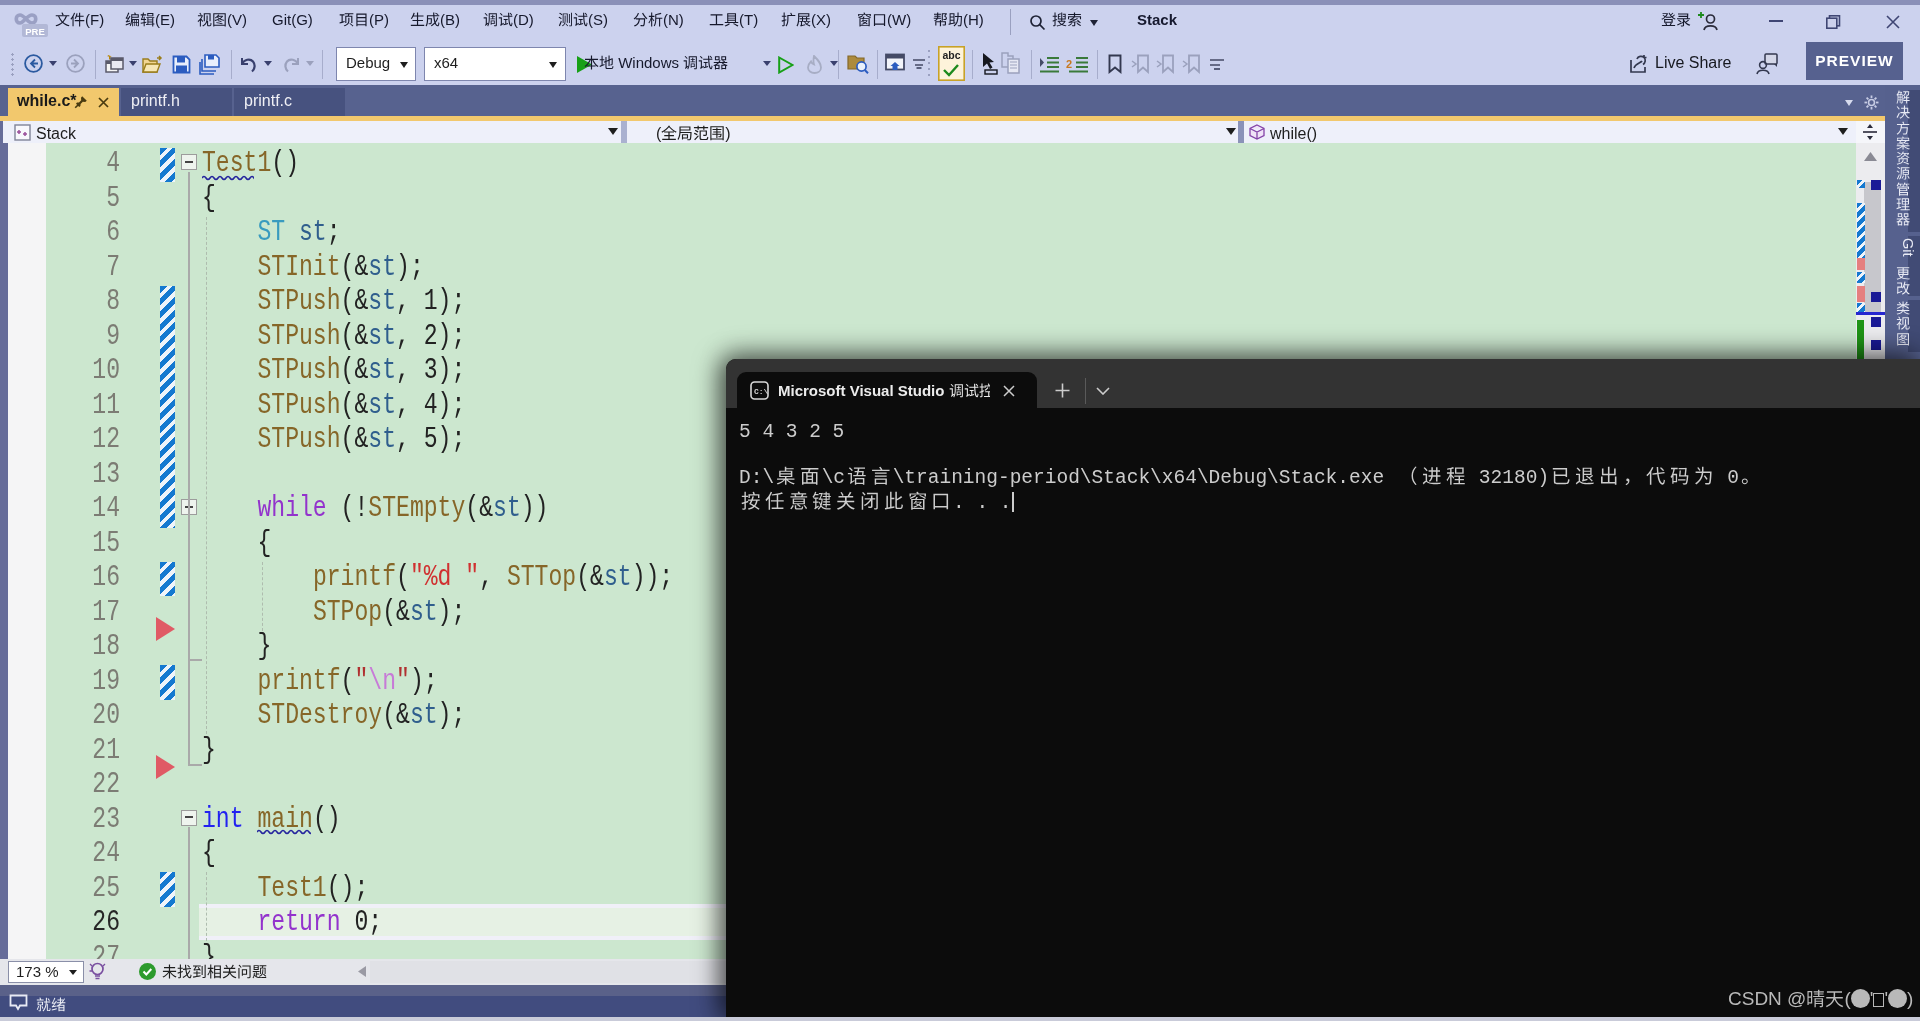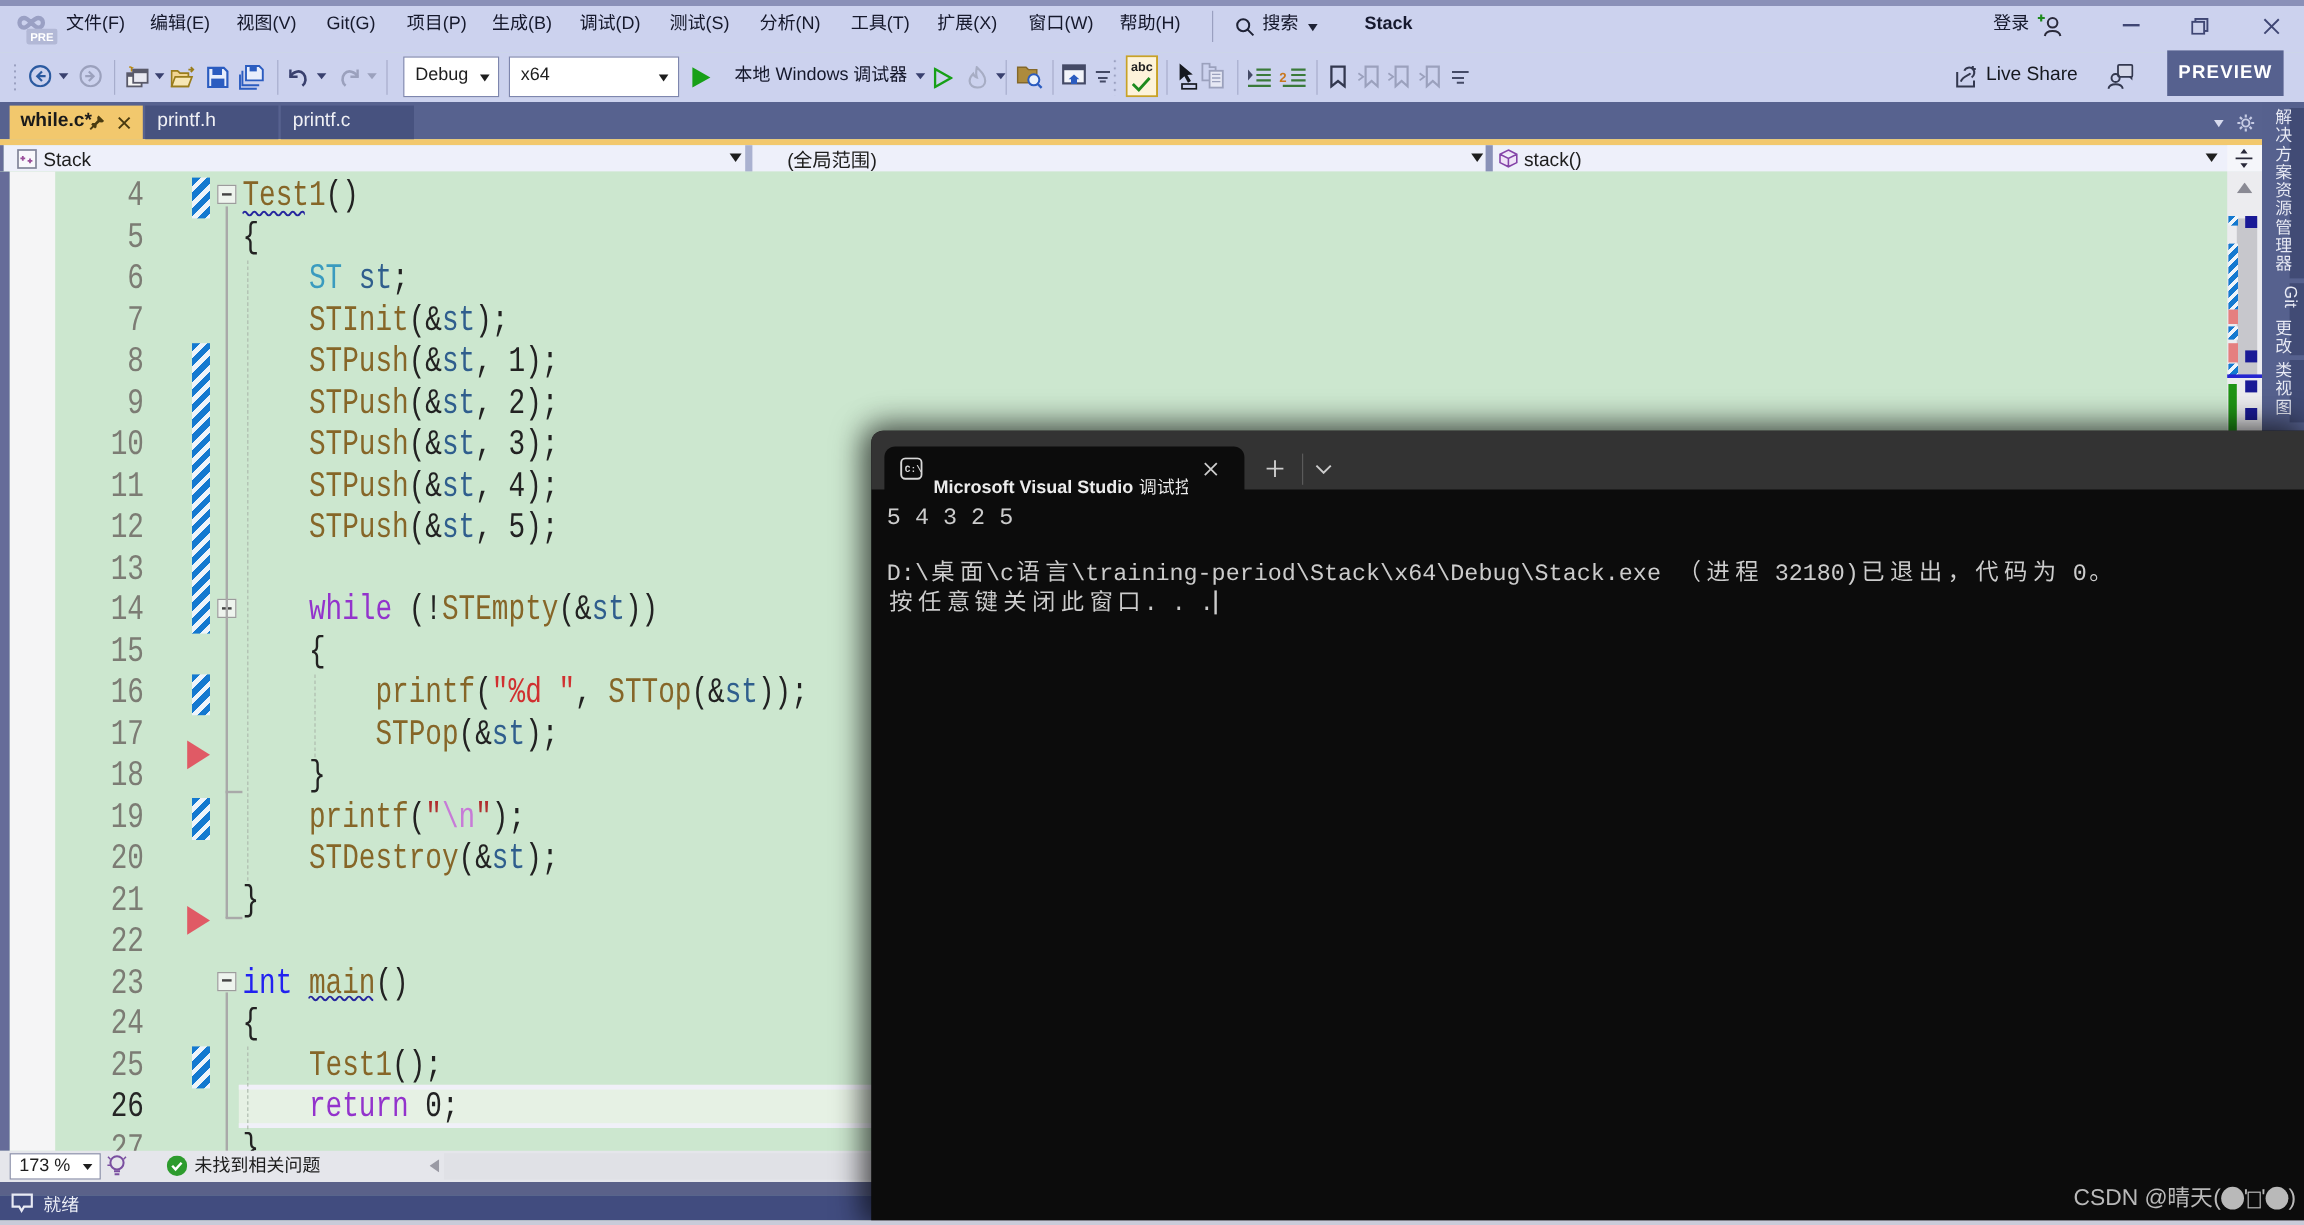--- a/index.html
+++ b/index.html
@@ -440,21 +440,21 @@
     </svg>
 <div class="ab" style="left:306px;top:61px;width:0;height:0;border:4px solid transparent;border-top:5.5px solid #9ba1bd"></div>
 <div class="ab" style="left:322px;top:50px;width:1px;height:29px;background:#a7adcc"></div>
 <div class="ab combo" style="left:336px;top:47px;width:80px;height:34px;padding:6px 0 0 9px">Debug
 <div class="ab" style="right:7px;top:14px;width:0;height:0;border:4.5px solid transparent;border-top:6px solid #1e1e1e"></div></div>
 <div class="ab combo" style="left:424px;top:47px;width:142px;height:34px;padding:6px 0 0 9px">x64
 <div class="ab" style="right:8px;top:14px;width:0;height:0;border:4.5px solid transparent;border-top:6px solid #1e1e1e"></div></div>
 <svg class="ab" width="17" height="19" style="left:576px;top:55px" viewBox="0 0 17 19">
       <path d="M1 1 L16 9.5 L1 18 Z" fill="#17a017"></path>
     </svg>
-<div class="ab mi" style="left:612px;top:54px"><svg class="cjs" width="15.0" height="15.0" viewBox="0 0 1000 1000" style="vertical-align:-2.0px;">
+<div class="ab mi" style="left:584px;top:54px"><svg class="cjs" width="15.0" height="15.0" viewBox="0 0 1000 1000" style="vertical-align:-2.0px;">
         <use href="#u672c"></use>
       </svg><svg class="cjs" width="15.0" height="15.0" viewBox="0 0 1000 1000" style="vertical-align:-2.0px;">
         <use href="#u5730"></use>
       </svg> Windows <svg class="cjs" width="15.0" height="15.0" viewBox="0 0 1000 1000" style="vertical-align:-2.0px;">
         <use href="#u8c03"></use>
       </svg><svg class="cjs" width="15.0" height="15.0" viewBox="0 0 1000 1000" style="vertical-align:-2.0px;">
         <use href="#u8bd5"></use>
       </svg><svg class="cjs" width="15.0" height="15.0" viewBox="0 0 1000 1000" style="vertical-align:-2.0px;">
         <use href="#u5668"></use>
       </svg></div>
@@ -585,21 +585,21 @@
       </svg><svg class="cjs" width="16.0" height="16.0" viewBox="0 0 1000 1000" style="vertical-align:-2.1px;">
         <use href="#u8303"></use>
       </svg><svg class="cjs" width="16.0" height="16.0" viewBox="0 0 1000 1000" style="vertical-align:-2.1px;">
         <use href="#u56f4"></use>
       </svg>)</div>
 <div class="ab" style="left:1226px;top:128px;width:0;height:0;border:5px solid transparent;border-top:7px solid #1e1e1e"></div>
 <div class="ab" style="left:1238px;top:121px;width:6px;height:22px;background:#8a92b8"></div>
 <svg class="ab" width="16" height="16" style="left:1249px;top:124px" viewBox="0 0 16 16">
 <path d="M8 1 L15 4.5 L15 11.5 L8 15 L1 11.5 L1 4.5 Z M1 4.5 L8 8 L15 4.5 M8 8 L8 15" fill="#efe3f7" stroke="#8444a8" stroke-width="1.3"></path>
     </svg>
-<div class="ab" style="left:1270px;top:125px;font-size:16px;color:#1e1e1e">stack()</div>
+<div class="ab" style="left:1270px;top:125px;font-size:16px;color:#1e1e1e">while()</div>
 <div class="ab" style="left:1838px;top:128px;width:0;height:0;border:5px solid transparent;border-top:7px solid #1e1e1e"></div>
 <div class="ab" style="left:1856px;top:121px;width:29px;height:22px;background:#f5f6fa"></div>
 <svg class="ab" width="16" height="16" style="left:1862px;top:124px" viewBox="0 0 16 16">
 <path d="M8 0 L11 4 L5 4 Z M8 16 L11 12 L5 12 Z" fill="#2a2a3a"></path>
 <path d="M1 8 L15 8" stroke="#2a2a3a" stroke-width="1.6"></path>
     </svg>
 <div class="ab" id="editor"></div>
     <div class="ab" id="gutter"></div>
     <div class="ab" id="leftborder"></div>
 <div class="ab" style="left:199px;top:904px;width:1648px;height:36px;background:#e6f1e4;border-top:4.5px solid #f0f0f8;border-bottom:4.5px solid #f0f0f8"></div>
@@ -796,21 +796,21 @@
       </svg><svg class="cjs" width="15.0" height="15.0" viewBox="0 0 1000 1000" style="vertical-align:-2.0px;">
         <use href="#u7eea"></use>
       </svg></div>
 <div class="ab" id="console"></div>
     <div class="ab" id="contitle"></div>
     <div class="ab" id="contab"></div>
 <svg class="ab" width="19" height="19" style="left:750px;top:381px" viewBox="0 0 19 19">
 <rect x="1" y="1" width="17" height="17" rx="3.5" fill="none" stroke="#d8d8d8" stroke-width="1.6"></rect>
 <text x="4" y="12.5" font-size="8" font-weight="bold" fill="#d8d8d8" font-family="Liberation Mono">C:\</text>
     </svg>
-<div class="ab" style="left:778px;top:398px;width:212px;height:19px;overflow:hidden;white-space:nowrap;
+<div class="ab" style="left:778px;top:382px;width:212px;height:19px;overflow:hidden;white-space:nowrap;
 font-size:15px;font-weight:bold;color:#ececec">Microsoft Visual Studio <svg class="cjs" width="15.0" height="15.0" viewBox="0 0 1000 1000" style="vertical-align:-2.0px;">
         <use href="#u8c03"></use>
       </svg><svg class="cjs" width="15.0" height="15.0" viewBox="0 0 1000 1000" style="vertical-align:-2.0px;">
         <use href="#u8bd5"></use>
       </svg><svg class="cjs" width="15.0" height="15.0" viewBox="0 0 1000 1000" style="vertical-align:-2.0px;">
         <use href="#u63a7"></use>
       </svg></div>
 <svg class="ab" width="12" height="12" style="left:1003px;top:385px" viewBox="0 0 12 12">
 <path d="M1 1 L11 11 M11 1 L1 11" stroke="#cccccc" stroke-width="1.5"></path>
     </svg>

